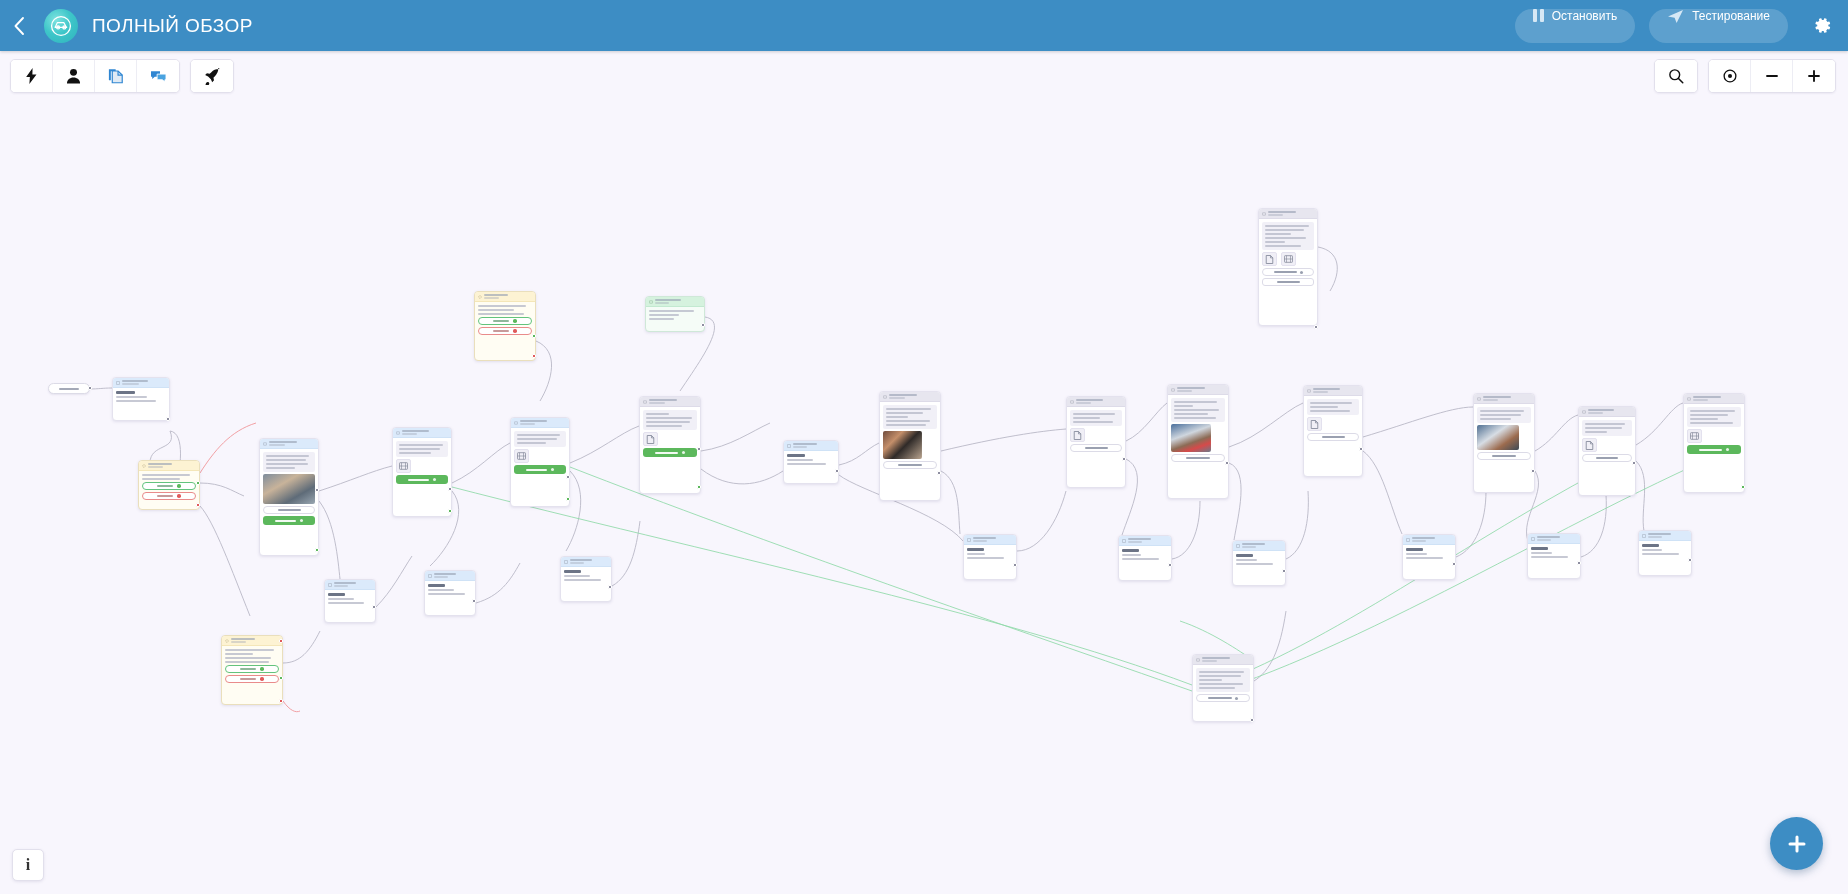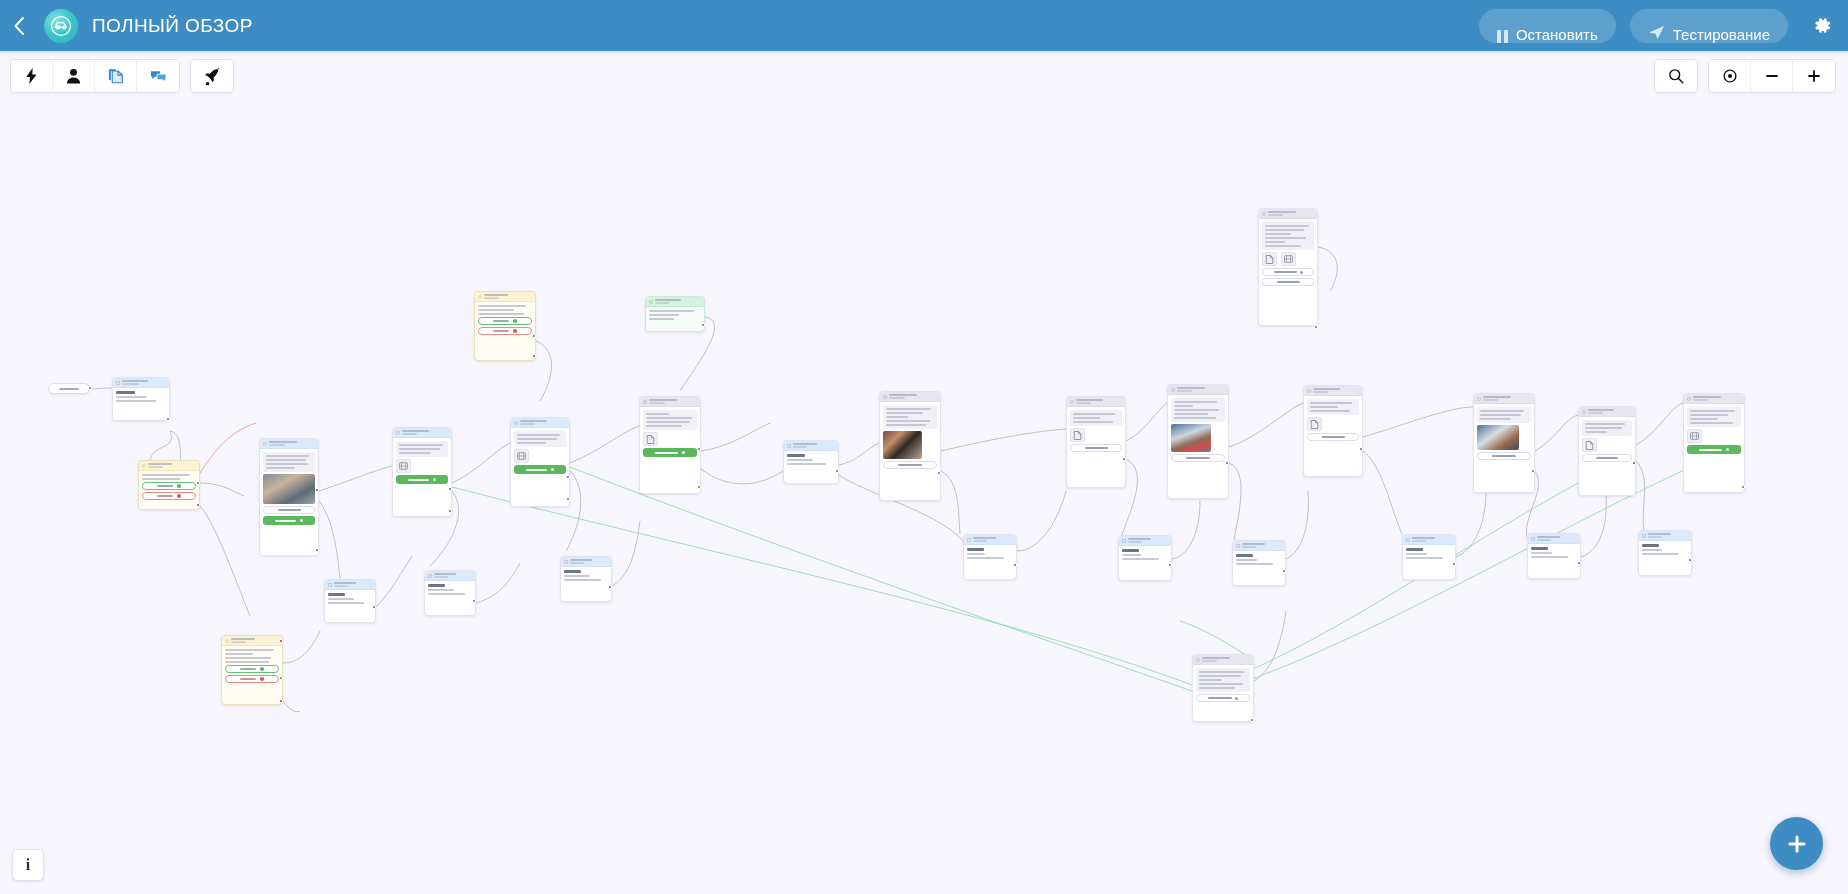--- a/index.html
+++ b/index.html
@@ -35,23 +35,23 @@
     flex: none;
   }
   .page-title {
     color: #ffffff; font-size: 19px; letter-spacing: .4px;
     margin-left: 14px; font-weight: 400; white-space: nowrap;
   }
   .header-spacer { flex: 1 1 auto; }
   .hdr-pill {
     height: 34px; border-radius: 17px;
     background: rgba(255,255,255,.17);
-    display: flex; align-items: flex-end; gap: 8px;
+    display: flex; align-items: flex-start; gap: 8px;
     padding: 0 18px; margin-right: 14px;
-    color: #fff; font-size: 15px; cursor: pointer; white-space: nowrap;
+    color: #fff; font-size: 12px; cursor: pointer; white-space: nowrap;
   }
   .hdr-gear {
     width: 40px; height: 51px; margin-right: 6px;
     display: flex; align-items: center; justify-content: center; cursor: pointer;
   }
   .pause-glyph { display: inline-flex; gap: 3px; }
   .pause-glyph i { display:block; width: 4px; height: 13px; background: #d6e8f5; border-radius: 1px; }
 
   
   .toolbar-left {

